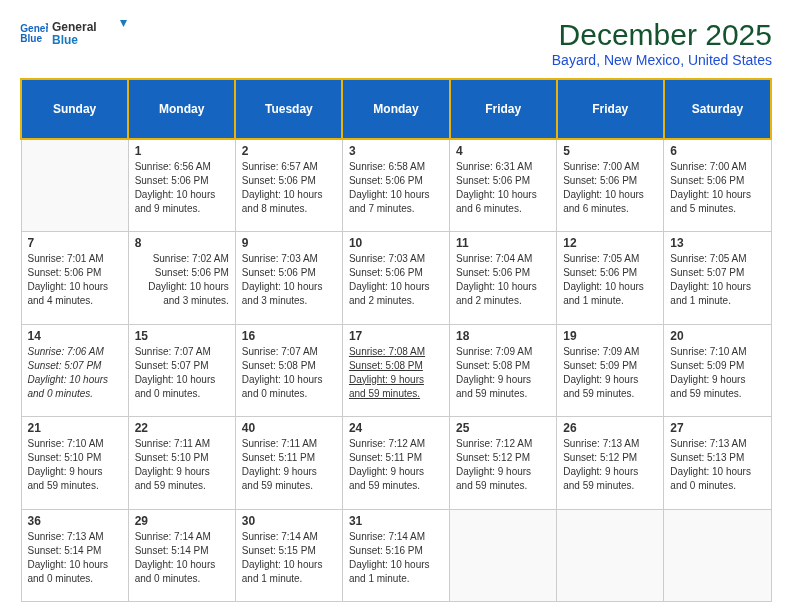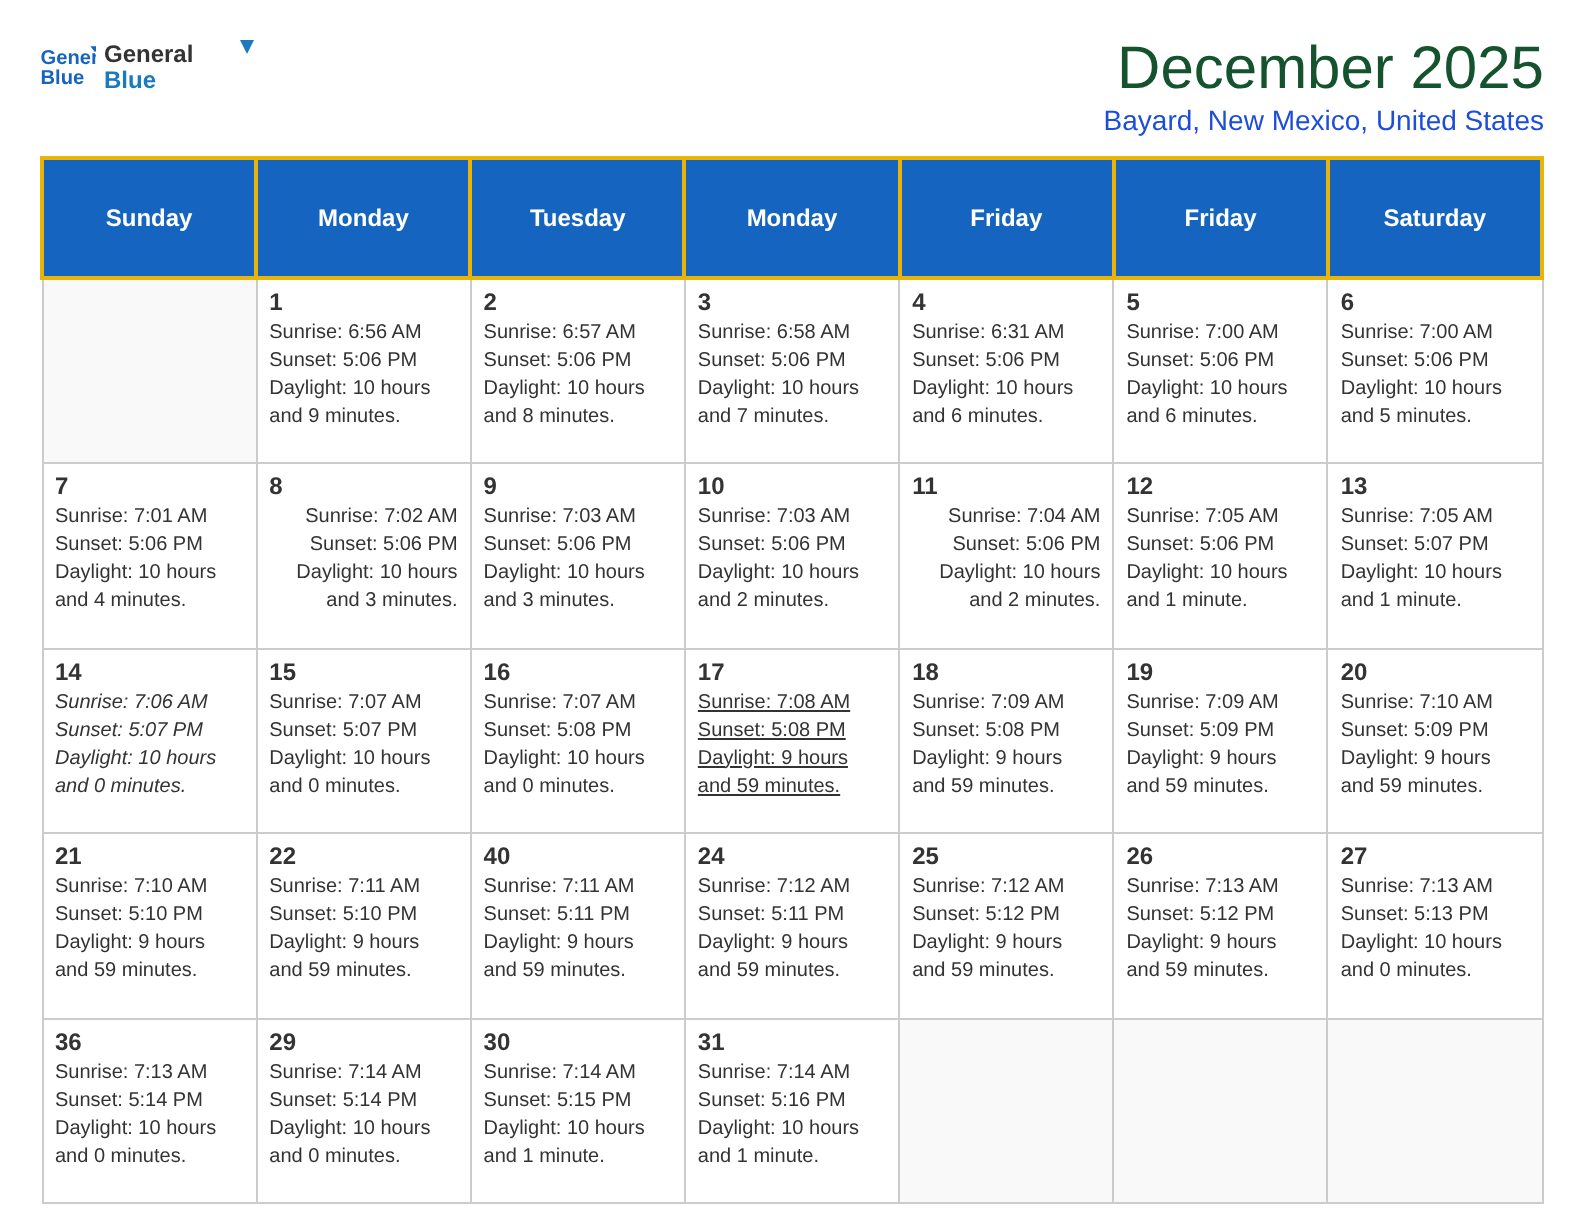--- a/index.html
+++ b/index.html
@@ -191,21 +191,21 @@
           </td>
           <td>
             <span class="day-number">10</span>
             <div class="day-info" style="white-space: pre-line;">Sunrise: 7:03 AM
 Sunset: 5:06 PM
 Daylight: 10 hours
 and 2 minutes.</div>
           </td>
           <td>
             <span class="day-number">11</span>
-            <div class="day-info" style="white-space: pre-line; text-align: right;">Sunrise: 7:04 AM
+            <div class="day-info" style="white-space: pre-line;">Sunrise: 7:04 AM
 Sunset: 5:06 PM
 Daylight: 10 hours
 and 2 minutes.</div>
           </td>
           <td>
             <span class="day-number">12</span>
             <div class="day-info" style="white-space: pre-line;">Sunrise: 7:05 AM
 Sunset: 5:06 PM
 Daylight: 10 hours
 and 1 minute.</div>

